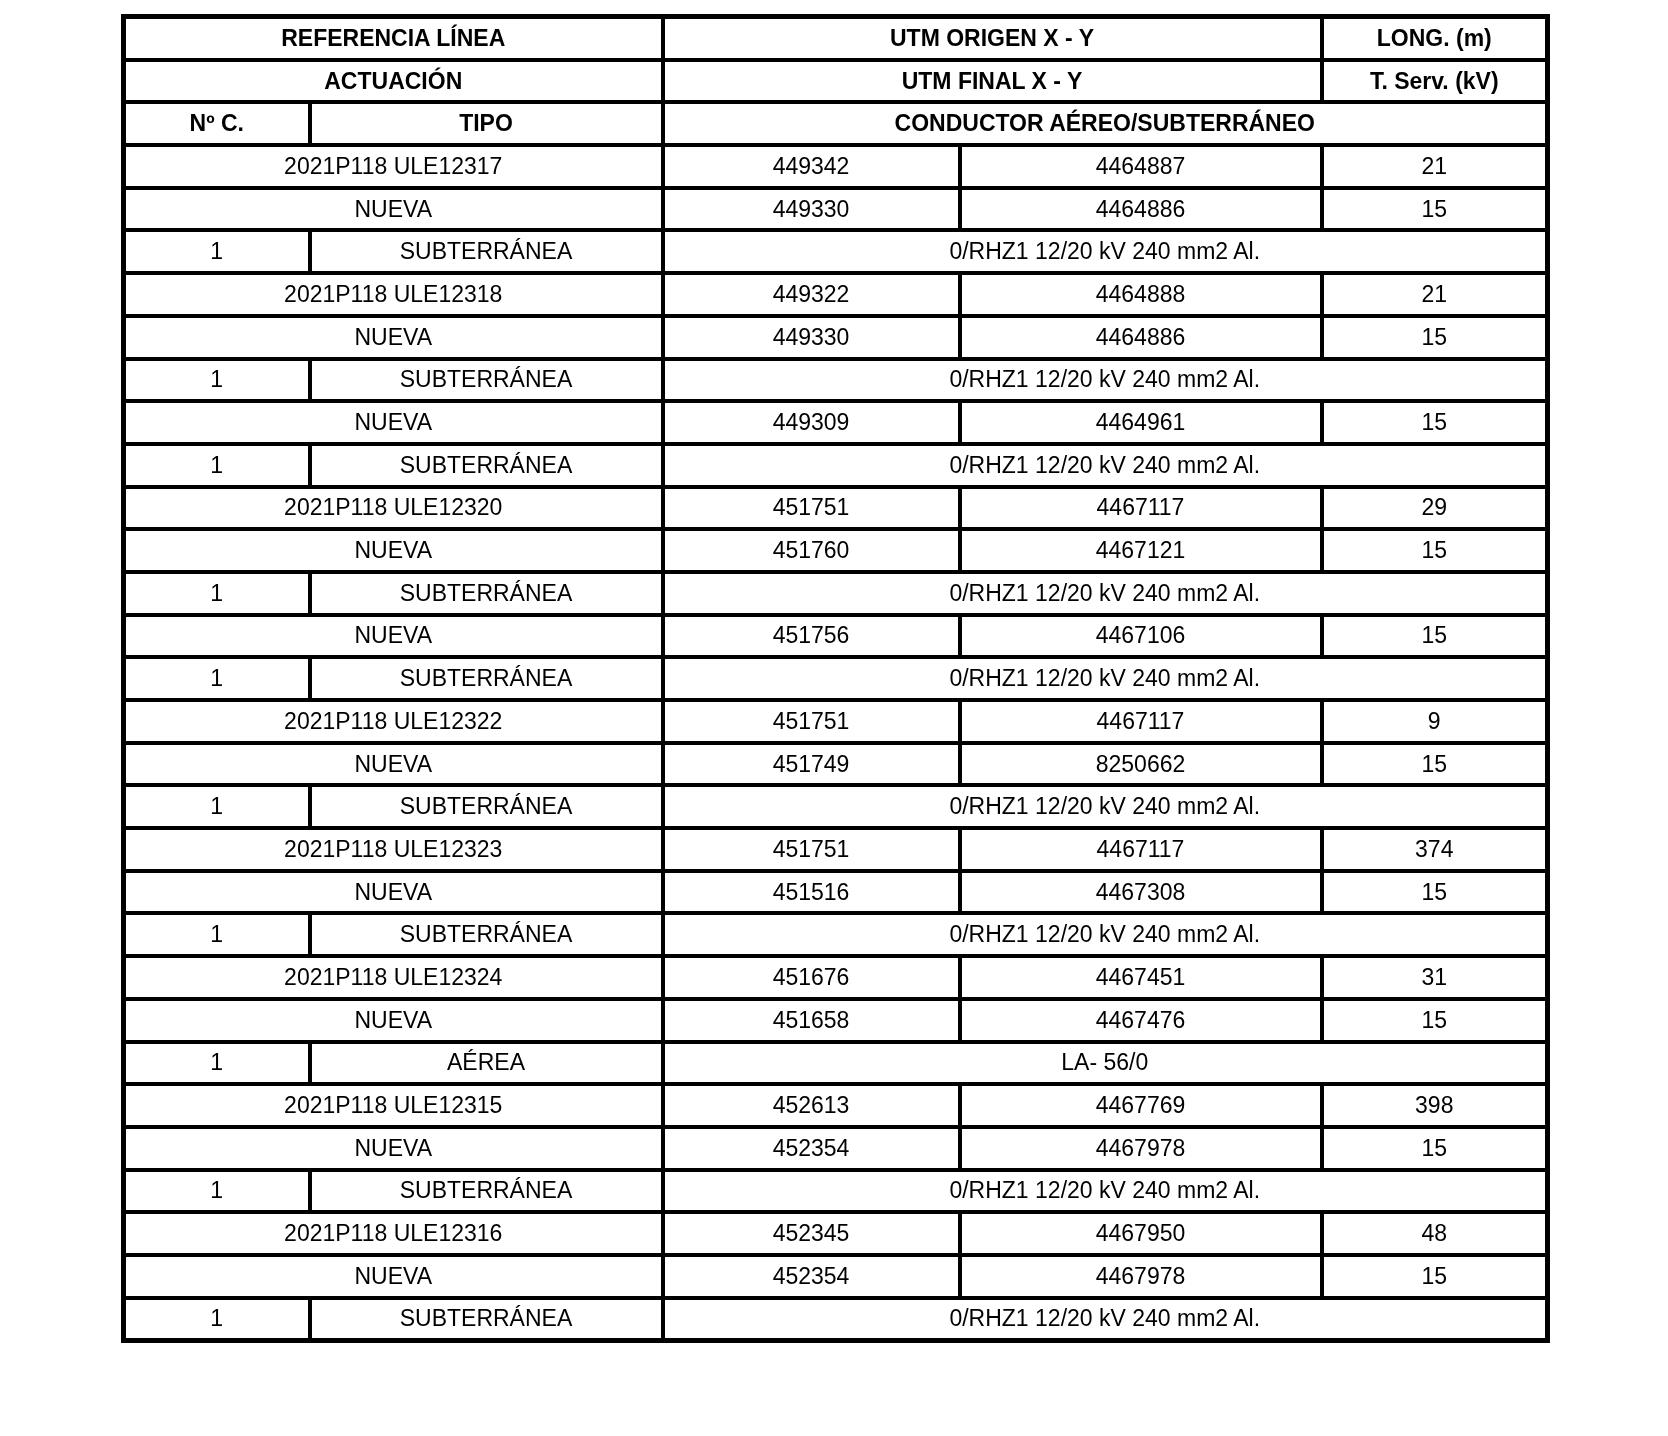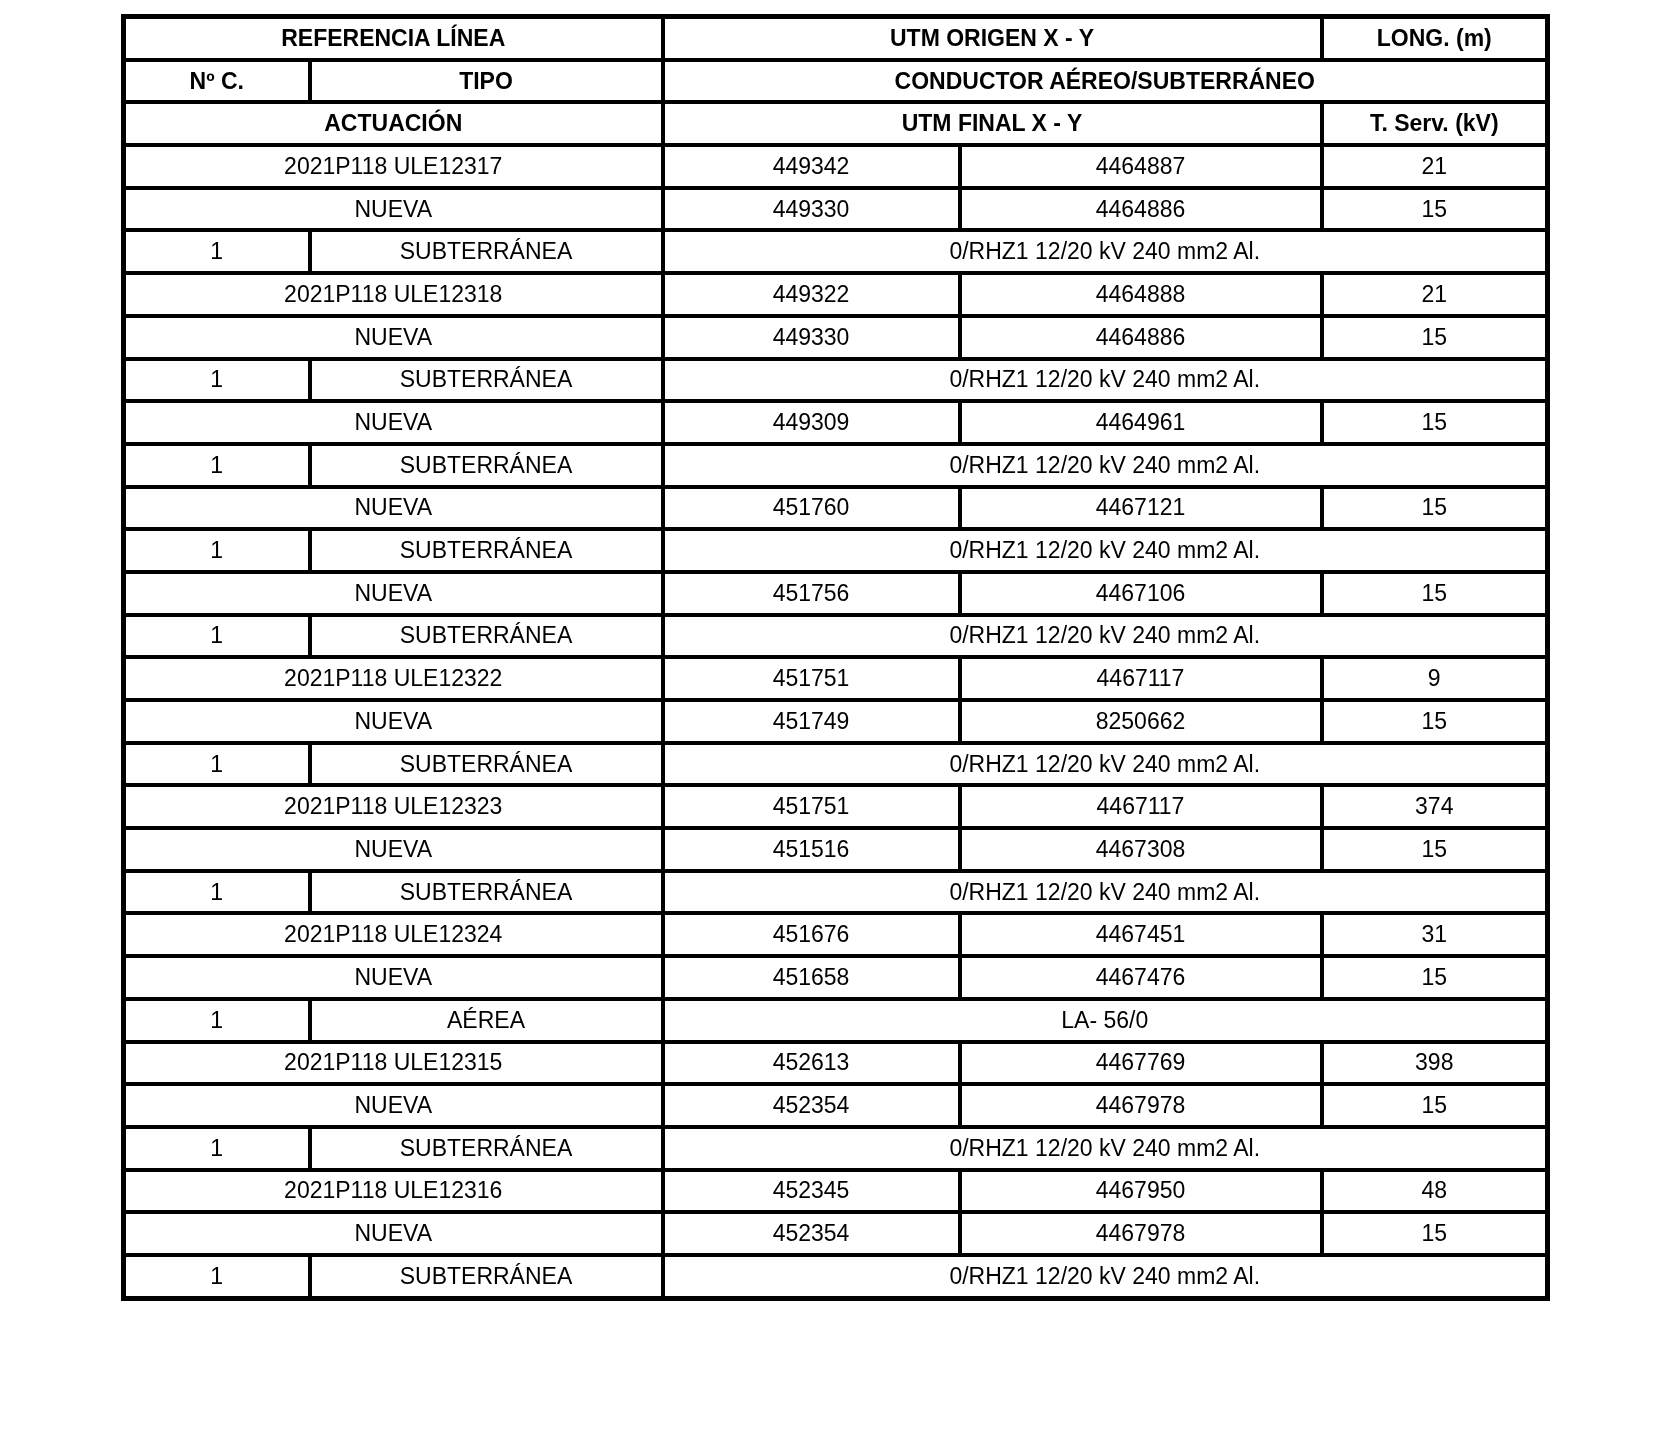--- a/index.html
+++ b/index.html
@@ -57,29 +57,29 @@
       <col style="width:362px">
       <col style="width:226px">
     </colgroup>
     <thead>
       <tr>
         <th colspan="2">REFERENCIA LÍNEA</th>
         <th colspan="2">UTM ORIGEN X - Y</th>
         <th>LONG. (m)</th>
       </tr>
       <tr>
+        <th colspan="2">ACTUACIÓN</th>
+        <th colspan="2">UTM FINAL X - Y</th>
+        <th>T. Serv. (kV)</th>
+      </tr>
+      <tr>
         <th>Nº C.</th>
         <th>TIPO</th>
         <th colspan="3">CONDUCTOR AÉREO/SUBTERRÁNEO</th>
       </tr>
-      <tr>
-        <th colspan="2">ACTUACIÓN</th>
-        <th colspan="2">UTM FINAL X - Y</th>
-        <th>T. Serv. (kV)</th>
-      </tr>
     </thead>
     <tbody>
   <tr>
     <td colspan="2">2021P118 ULE12317</td>
     <td>449342</td>
     <td>4464887</td>
     <td>21</td>
   </tr>
   <tr>
     <td colspan="2">NUEVA</td>
@@ -117,20 +117,26 @@
     <td>4464961</td>
     <td>15</td>
   </tr>
   <tr>
     <td>1</td>
     <td>SUBTERRÁNEA</td>
     <td colspan="3">0/RHZ1 12/20 kV 240 mm2 Al.</td>
   </tr>
 
   <tr>
+    <td colspan="2">2021P118 ULE12320</td>
+    <td>451751</td>
+    <td>4467117</td>
+    <td>29</td>
+  </tr>
+  <tr>
     <td colspan="2">NUEVA</td>
     <td>451760</td>
     <td>4467121</td>
     <td>15</td>
   </tr>
   <tr>
     <td>1</td>
     <td>SUBTERRÁNEA</td>
     <td colspan="3">0/RHZ1 12/20 kV 240 mm2 Al.</td>
   </tr>

